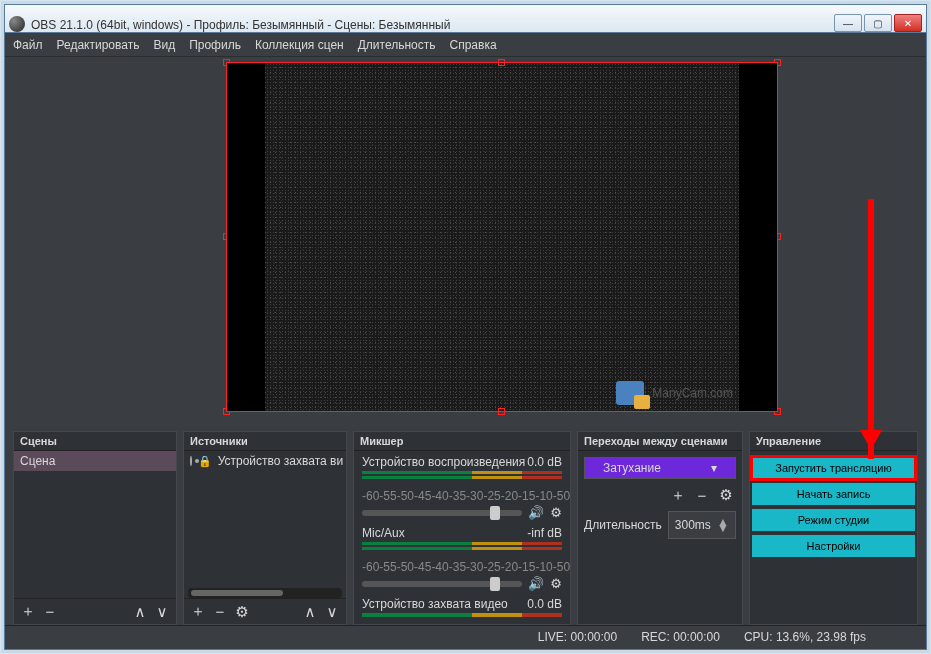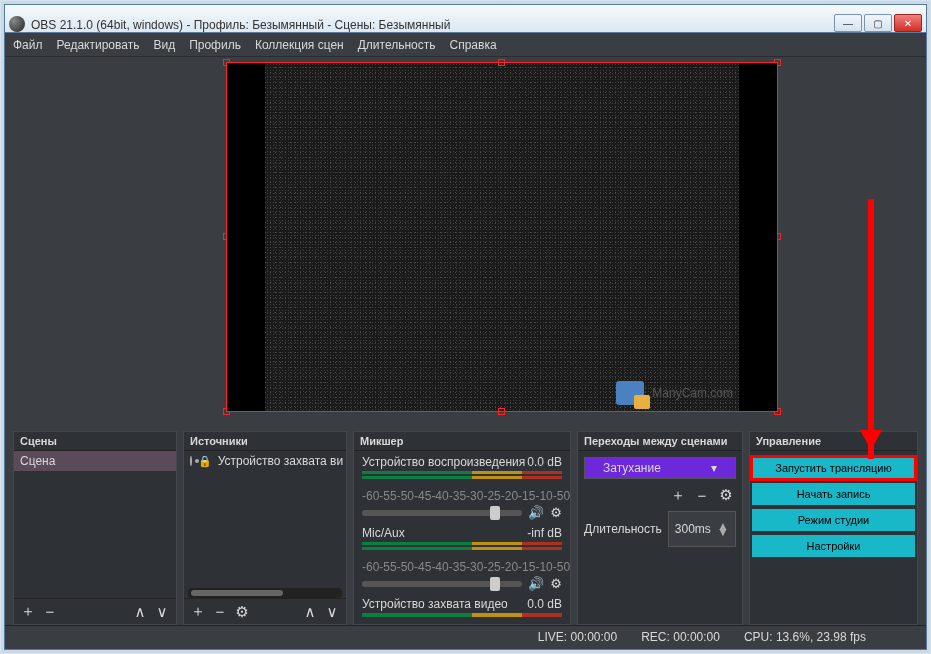--- a/index.html
+++ b/index.html
@@ -56,21 +56,21 @@
   linear-gradient(to right,#0a8040 0%,#0a8040 55%,#c09010 55%,#c09010 80%,#b03020 80%,#b03020 100%) bottom/100% 3px no-repeat;
 }
 .ticks{display:flex;justify-content:space-between;color:#888;font-size:8px;margin-top:10px;}
 .mixer-ctrl{display:flex;justify-content:flex-end;align-items:center;gap:6px;margin-top:2px;}
 .slider{flex:1;height:6px;background:#555;border-radius:3px;position:relative;}
 .slider .knob{position:absolute;right:22px;top:-4px;width:10px;height:14px;background:#ccc;border-radius:2px;}
 .spk-icon,.gear-small{color:#d8d8d8;font-size:13px;cursor:pointer;}
 .trans-sel{margin:6px;height:22px;background:#6d28d9;border:1px solid #555;color:#d8d8d8;display:flex;align-items:center;justify-content:space-between;padding:0 18px;}
 .trans-row{display:flex;justify-content:flex-end;gap:4px;padding:0 6px;}
 .dur-row{display:flex;align-items:center;gap:6px;padding:6px;color:#d8d8d8;}
-.dur-input{flex:1;height:36px;background:#3a3e42;border:1px solid #555;color:#d8d8d8;padding:4px 6px;display:flex;align-items:center;justify-content:space-between;}
+.dur-input{flex:1;height:28px;background:#3a3e42;border:1px solid #555;color:#d8d8d8;padding:4px 6px;display:flex;align-items:center;justify-content:space-between;}
 .spin{display:flex;flex-direction:column;font-size:6px;line-height:6px;color:#aaa;}
 .ctrl-col{display:flex;flex-direction:column;gap:4px;padding:6px 2px;}
 .cbtn{height:22px;background:#18b8c8;color:#000;border:none;display:flex;align-items:center;justify-content:center;cursor:pointer;font-size:11px;}
 .cbtn.hilite{outline:3px solid #ff0000;outline-offset:-1px;}
 .statusbar{height:22px;background:#3a3e42;border-top:1px solid #222;color:#d8d8d8;display:flex;align-items:center;justify-content:flex-end;gap:24px;padding:0 60px 0 0;font-size:11px;}
 .d-scenes{width:164px;} .d-sources{width:164px;} .d-mixer{width:218px;} .d-trans{width:166px;} .d-ctrl{flex:1;}
 </style>
 </head>
 <body>
 

